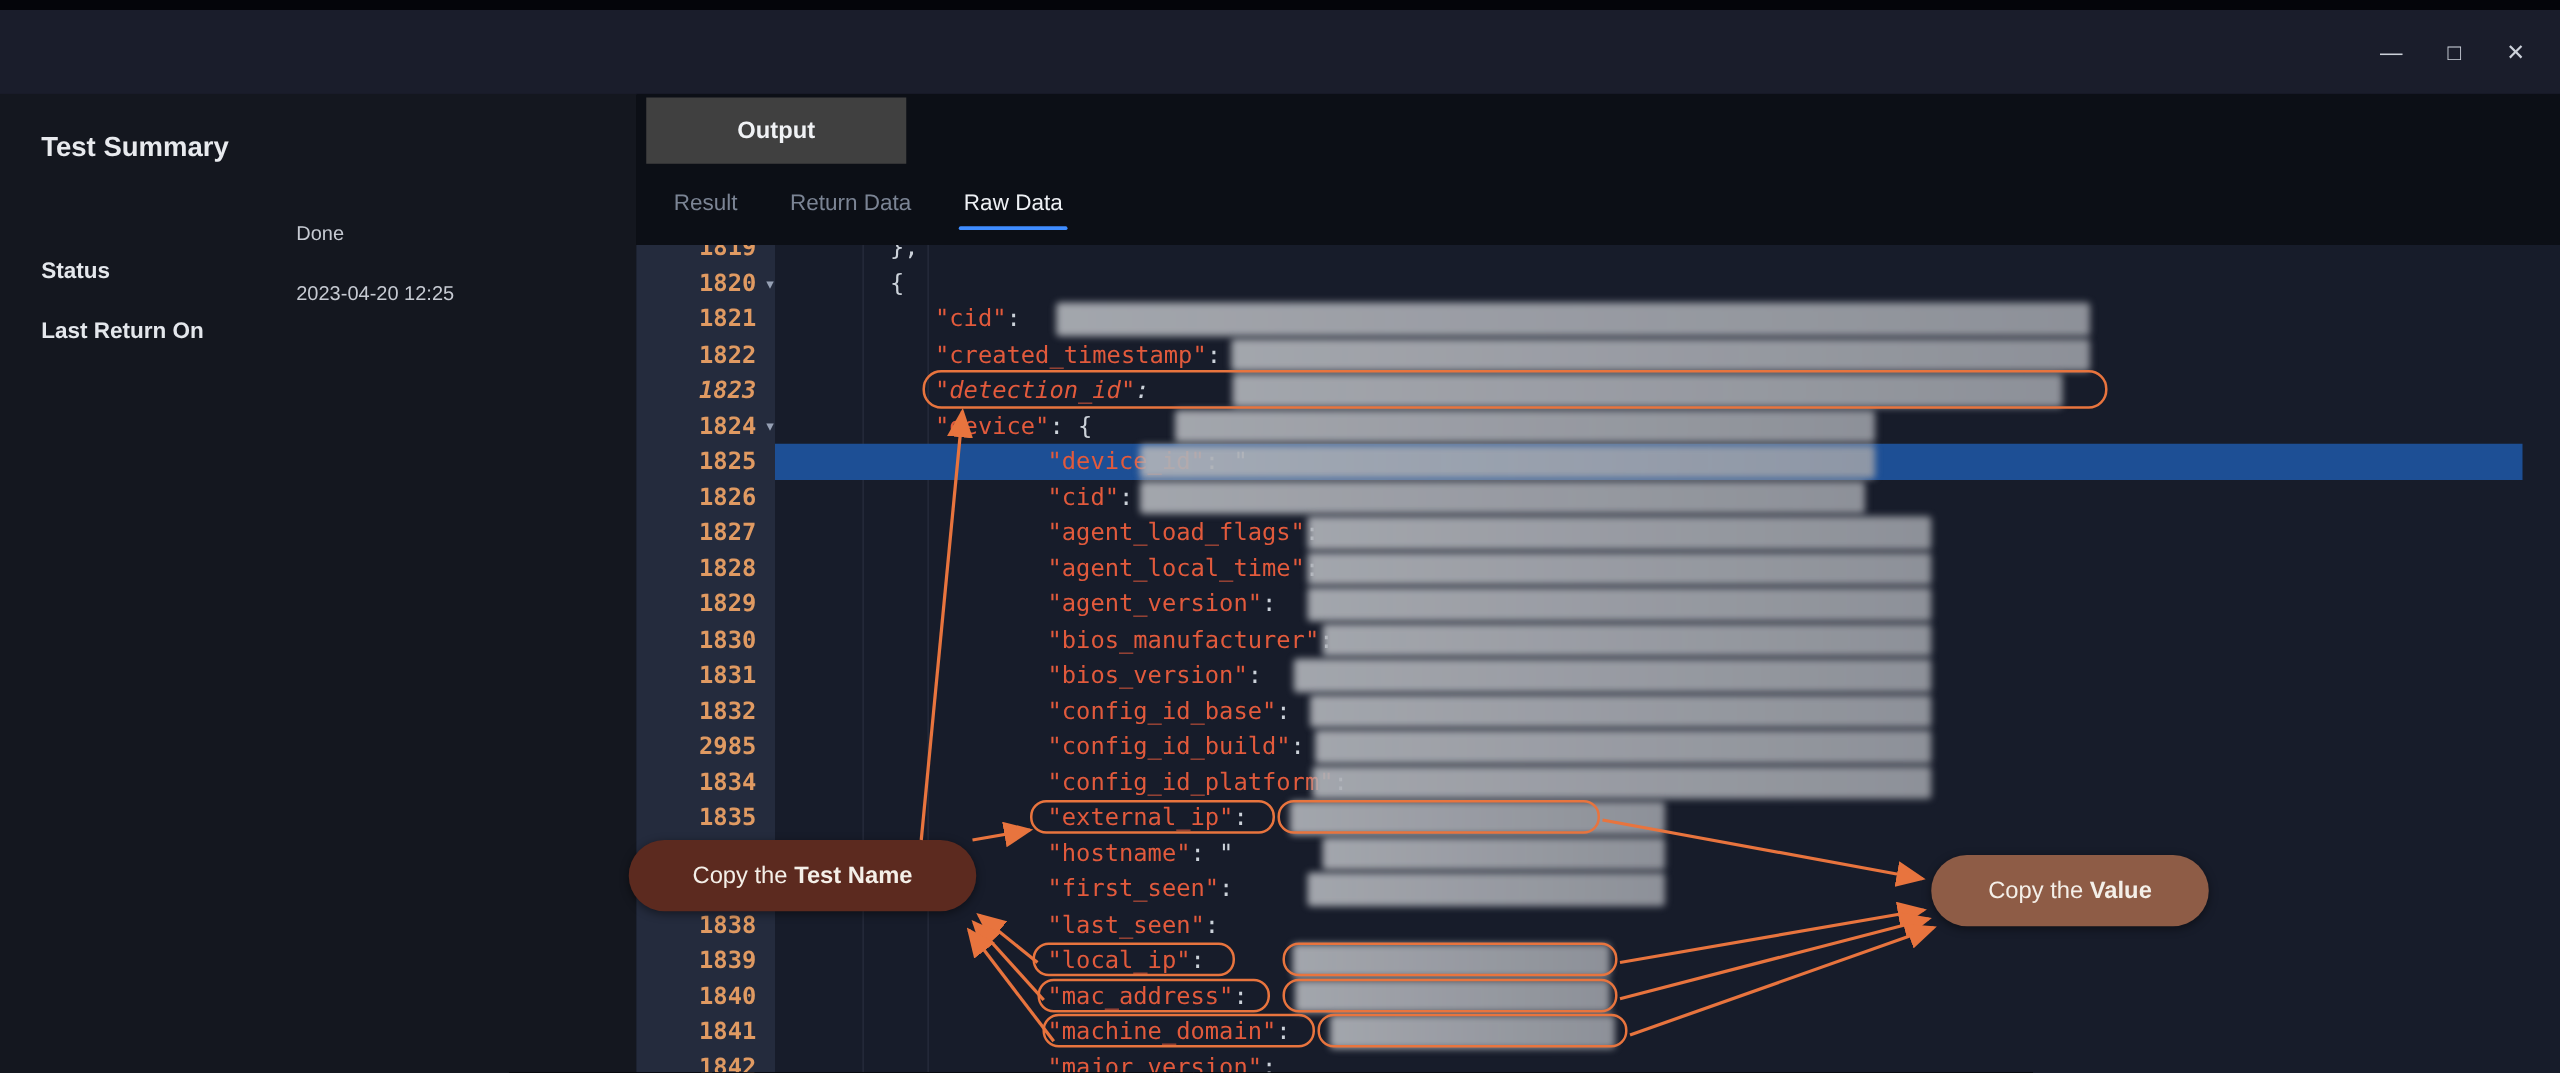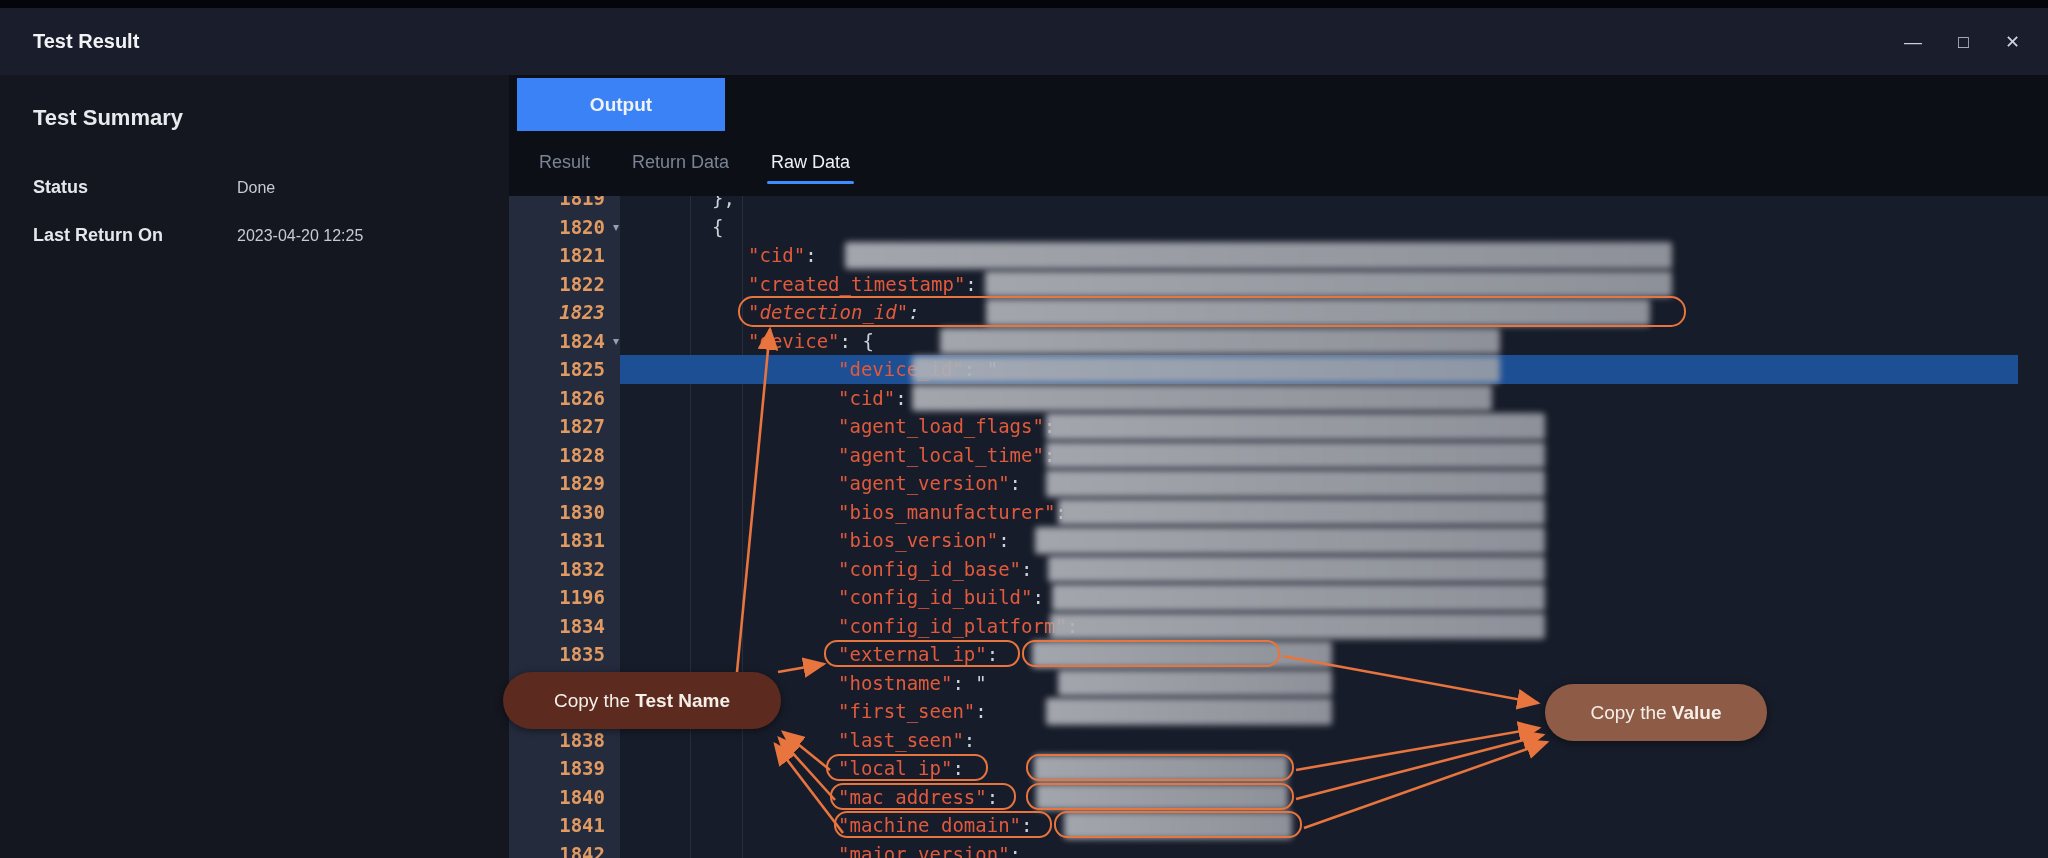--- a/index.html
+++ b/index.html
@@ -11,27 +11,27 @@
   #titlebar{position:absolute;top:8px;left:0;width:100%;height:67px;background:#1a1d2b;
             border-bottom:1px solid #23273a;}
   #win-title{position:absolute;left:33px;top:0;line-height:67px;font-size:20px;font-weight:700;color:#f2f3f6;}
   #win-controls{position:absolute;right:28px;top:0;height:67px;display:flex;align-items:center;gap:36px;}
   .winbtn{color:#ccd1da;font-size:18px;line-height:1;cursor:default;}
 
   
   #sidebar{position:absolute;left:0;top:75px;width:509px;bottom:0;background:#14171f;}
   #summary-heading{position:absolute;left:33px;top:30px;font-size:22px;font-weight:700;color:#e8eaee;}
   .field-row{position:absolute;left:0;width:100%;height:26px;}
-  .field-label{position:absolute;left:33px;font-size:18px;font-weight:700;color:#e4e7ec;}
+  .field-label{position:absolute;left:33px;font-size:18px;font-weight:700;color:#e4e7ec;margin-top:29px;}
   .field-value{position:absolute;left:237px;top:2px;font-size:16px;color:#c6cad2;}
   #field-0{top:102px}#field-1{top:150px}#field-2{top:199px}
 
   
   #main{position:absolute;left:509px;top:75px;right:0;bottom:0;background:#0c0f16;}
-  #output-tab{position:absolute;left:8px;top:3px;width:208px;height:53px;background:#3b82f6;
+  #output-tab{position:absolute;left:8px;top:3px;width:208px;height:53px;background:#404040;
               color:#f0f2f5;font-size:19px;font-weight:700;display:flex;align-items:center;justify-content:center;}
   #subtabs{position:absolute;left:28px;top:56px;height:62px;display:flex;gap:38px;align-items:center;}
   .subtab{font-size:18px;color:#7b8494;position:relative;padding:0 2px;cursor:default;}
   .subtab.active{color:#eef0f4;}
   .subtab.active::after{content:"";position:absolute;left:-2px;right:-2px;bottom:-11px;height:3px;
                         background:#3f8cff;border-radius:2px;}
 
   
   #editor{position:absolute;left:0;top:121px;right:0;bottom:0;background:#171c2a;overflow:hidden;}
   #editor::before{content:"";position:absolute;left:0;top:0;bottom:0;width:111px;background:#242b3d;}
@@ -65,21 +65,20 @@
   #arrows{position:absolute;left:0;top:0;z-index:60;pointer-events:none;}
 </style>
 </head>
 <body>
 
 <div id="screen">
 
   <div id="topstrip"></div>
 
   <div id="titlebar">
-    <div id="win-title">Test Result</div>
     <div id="win-controls">
       <span class="winbtn">—</span>
       <span class="winbtn">□</span>
       <span class="winbtn">✕</span>
     </div>
   </div>
 
   <div id="sidebar">
     <div id="summary-heading">Test Summary</div>
     <div class="field-row" id="field-0">
@@ -198,21 +197,21 @@
           </div>
           <div class="code-row" style="top: 358.5px; height: 28.5px;">
             <div class="gutter">
               <span class="lnum">1832</span>
             </div>
             <div class="content" style="padding-left: 218px;"><span class="tok-key">"config_id_base"</span><span class="tok-punct">: </span></div>
             <div class="slab" style="left: 539px; width: 497px;"></div>
           </div>
           <div class="code-row" style="top: 387px; height: 28.5px;">
             <div class="gutter">
-              <span class="lnum">1196</span>
+              <span class="lnum">2985</span>
             </div>
             <div class="content" style="padding-left: 218px;"><span class="tok-key">"config_id_build"</span><span class="tok-punct">: </span></div>
             <div class="slab" style="left: 543px; width: 493px;"></div>
           </div>
           <div class="code-row" style="top: 415.5px; height: 28.5px;">
             <div class="gutter">
               <span class="lnum">1834</span>
             </div>
             <div class="content" style="padding-left: 218px;"><span class="tok-key">"config_id_platform"</span><span class="tok-punct">: </span></div>
             <div class="slab" style="left: 541px; width: 495px;"></div>

